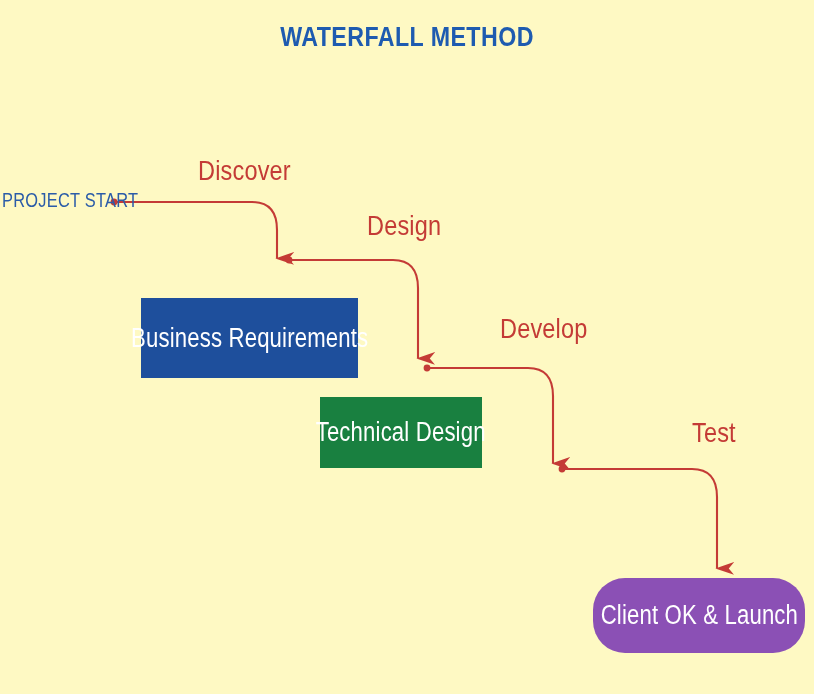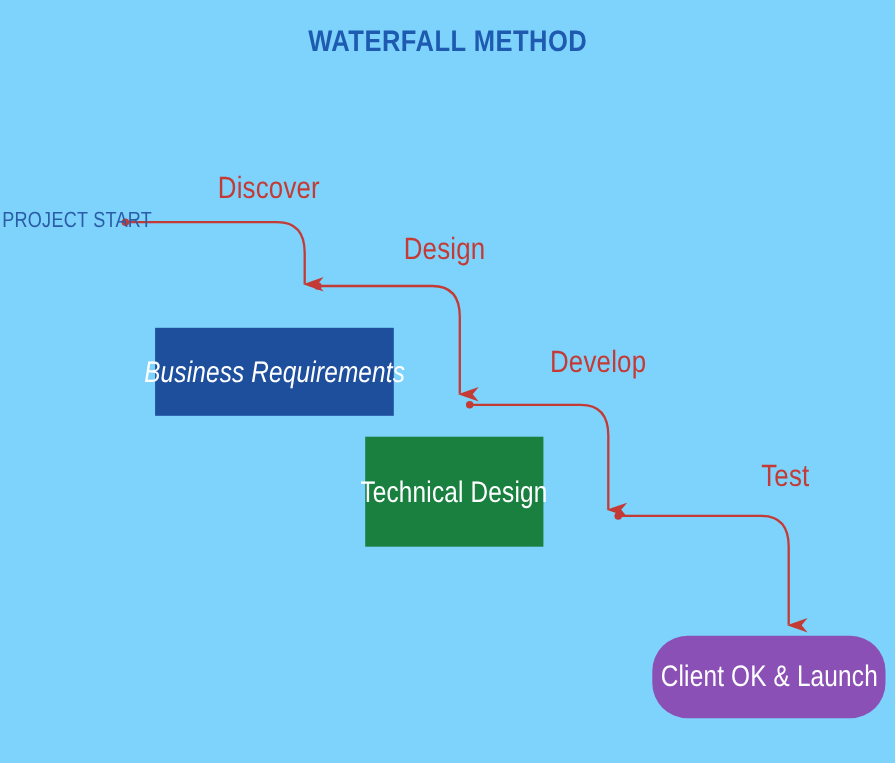--- a/index.html
+++ b/index.html
@@ -8,21 +8,21 @@
     padding: 0;
     background: #ffffff;
   }
   body {
     font-family: "Liberation Sans", sans-serif;
   }
   #canvas {
     position: relative;
     width: 814px;
     height: 694px;
-    background: #7dd3fc;
+    background: #fef9c3;
     overflow: hidden;
   }
   #arrow-layer {
     position: absolute;
     left: 0;
     top: 0;
     width: 814px;
     height: 694px;
     pointer-events: none;
   }
@@ -55,22 +55,22 @@
   .stage-label {
     font-family: "Liberation Sans Narrow", "Liberation Sans", sans-serif;
     font-size: 27px;
     color: #ffffff;
     white-space: nowrap;
     transform: scaleX(0.82);
     transform-origin: center center;
     letter-spacing: 0.2px;
   }
 
-  .box-business  { left: 141px; top: 298px; width: 217px; height: 80px; background: #1e4f9c; font-style: italic; }
-  .box-technical { left: 320px; top: 397px; width: 162px; height: 100px; background: #198040; margin-left: 12px; }
+  .box-business  { left: 141px; top: 298px; width: 217px; height: 80px; background: #1e4f9c; }
+  .box-technical { left: 320px; top: 397px; width: 162px; height: 71px; background: #198040; }
   .box-coding    { left: 456px; top: 503px; width: 161px; height: 76px; background: #eda12e; }
   .box-launch    { left: 593px; top: 578px; width: 212px; height: 75px; background: #8b50b5; border-radius: 32px; }
 
   
   .anno {
     position: absolute;
     white-space: nowrap;
     font-family: "Liberation Sans Narrow", "Liberation Sans", sans-serif;
     transform-origin: left center;
   }

